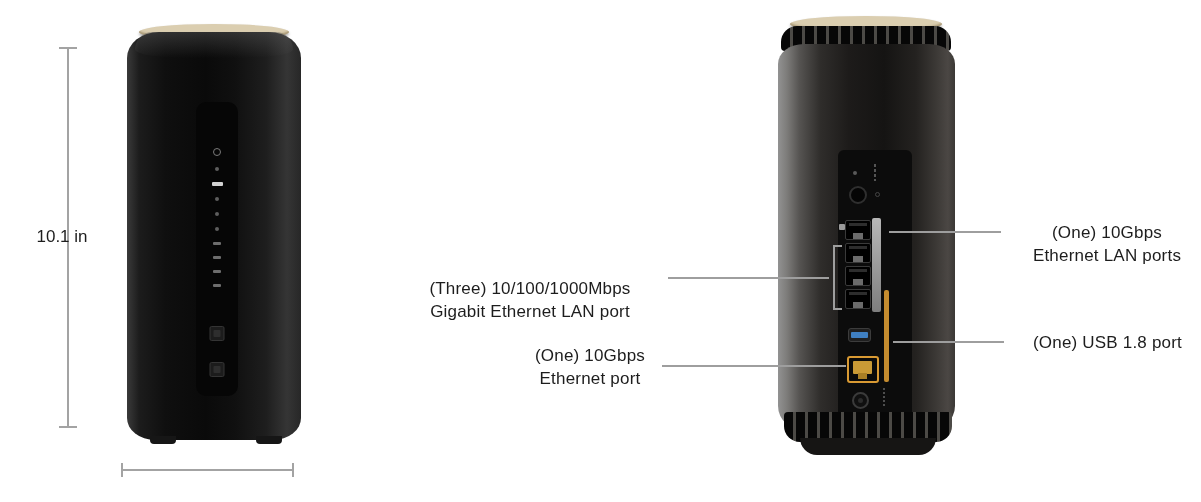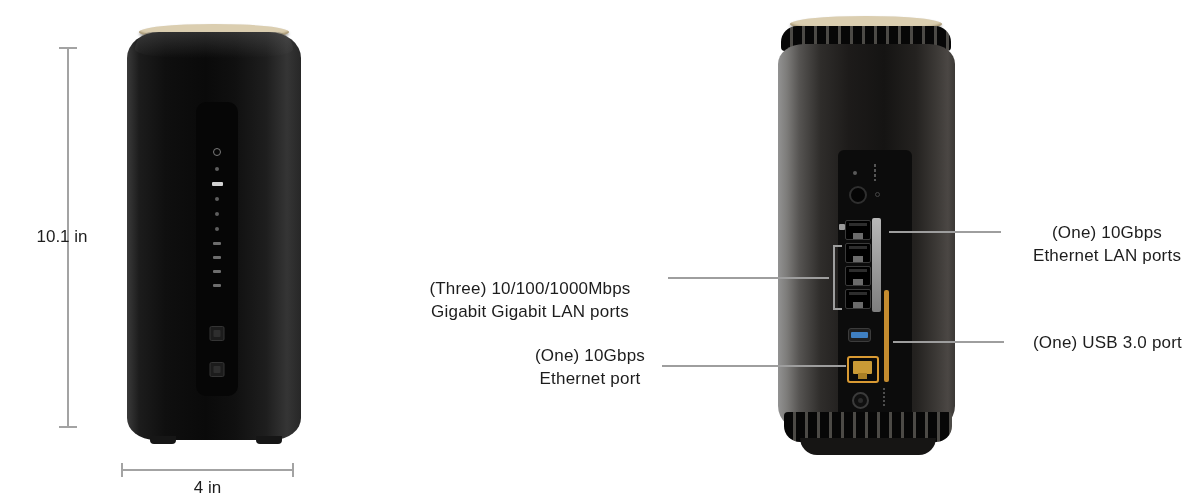--- a/index.html
+++ b/index.html
@@ -112,21 +112,20 @@
   <div class="foot abs" style="left:256px;top:436px;width:26px;"></div>
 
   <div class="dimline" style="left:67px;top:47px;width:2px;height:381px;"></div>
   <div class="dimline" style="left:59px;top:47px;width:18px;height:2px;"></div>
   <div class="dimline" style="left:59px;top:426px;width:18px;height:2px;"></div>
   <div class="dim-label" style="left:0;top:227px;width:58px;padding-left:33px;">10.1 in</div>
 
   <div class="dimline" style="left:122px;top:469px;width:172px;height:2px;"></div>
   <div class="dimline" style="left:121px;top:463px;width:2px;height:14px;"></div>
   <div class="dimline" style="left:292px;top:463px;width:2px;height:14px;"></div>
-  <div class="dim-label" style="left:140px;top:478px;width:135px;">4 in</div>
 
   <div class="disc rear-disc"></div>
   <div class="vents vents-top"></div>
   <div class="rear-body">
     <div class="rear-panel">
       <span class="status-led"></span>
       <span class="tick-marks"></span>
       <span class="reset-btn"></span>
       <span class="reset-dot"></span>
       <span class="port-tag"></span>
@@ -152,27 +151,27 @@
   <div class="lead" style="left:668px;top:277px;width:161px;"></div>
   <div class="bracket-v"></div>
   <div class="bracket-stub" style="top:245px;"></div>
   <div class="bracket-stub" style="top:308px;"></div>
   <div class="lead" style="left:662px;top:365px;width:184px;"></div>
   <div class="lead" style="left:889px;top:231px;width:112px;"></div>
   <div class="lead" style="left:893px;top:341px;width:111px;"></div>
 
   <div class="callout" style="left:398px;top:253px;width:264px;margin-top:24px;">
     <div>(Three) 10/100/1000Mbps</div>
-    <div>Gigabit Gigabit LAN ports</div>
+    <div>Gigabit Ethernet LAN port</div>
   </div>
   <div class="callout" style="left:500px;top:344px;width:180px;">
     <div>(One) 10Gbps</div>
     <div>Ethernet port</div>
   </div>
   <div class="callout" style="left:1014px;top:221px;width:186px;">
     <div>(One) 10Gbps</div>
     <div>Ethernet LAN ports</div>
   </div>
   <div class="callout" style="left:1014px;top:331px;width:187px;">
-    <div>(One) USB 3.0 port</div>
+    <div>(One) USB 1.8 port</div>
   </div>
 
 </div>
 
 </body></html>

